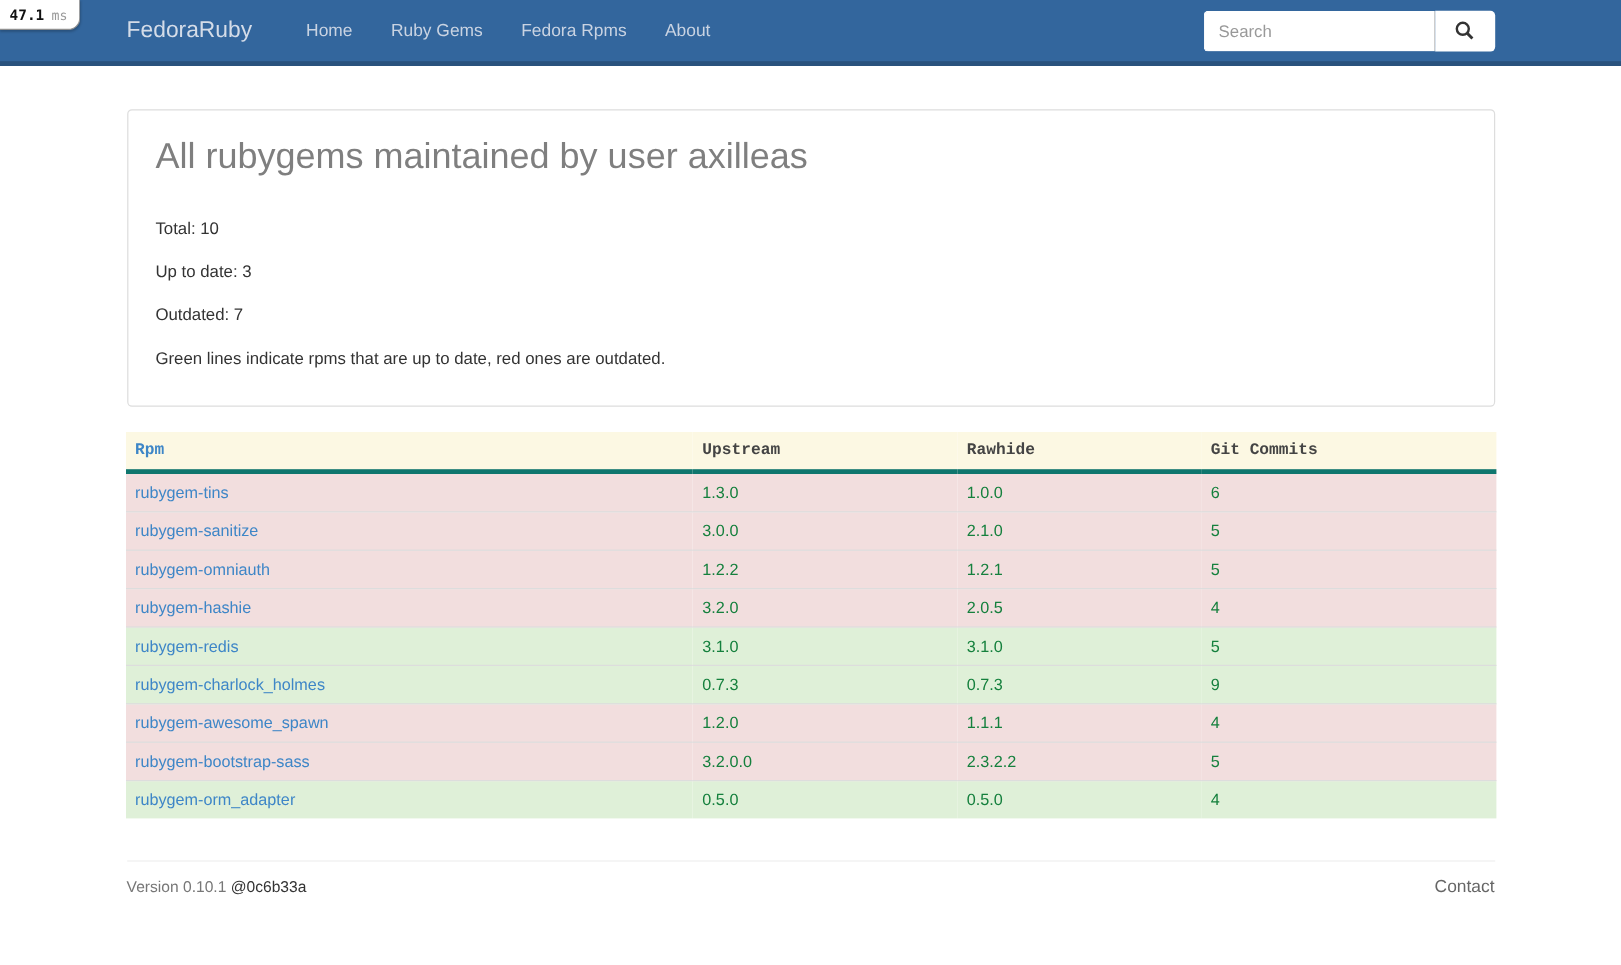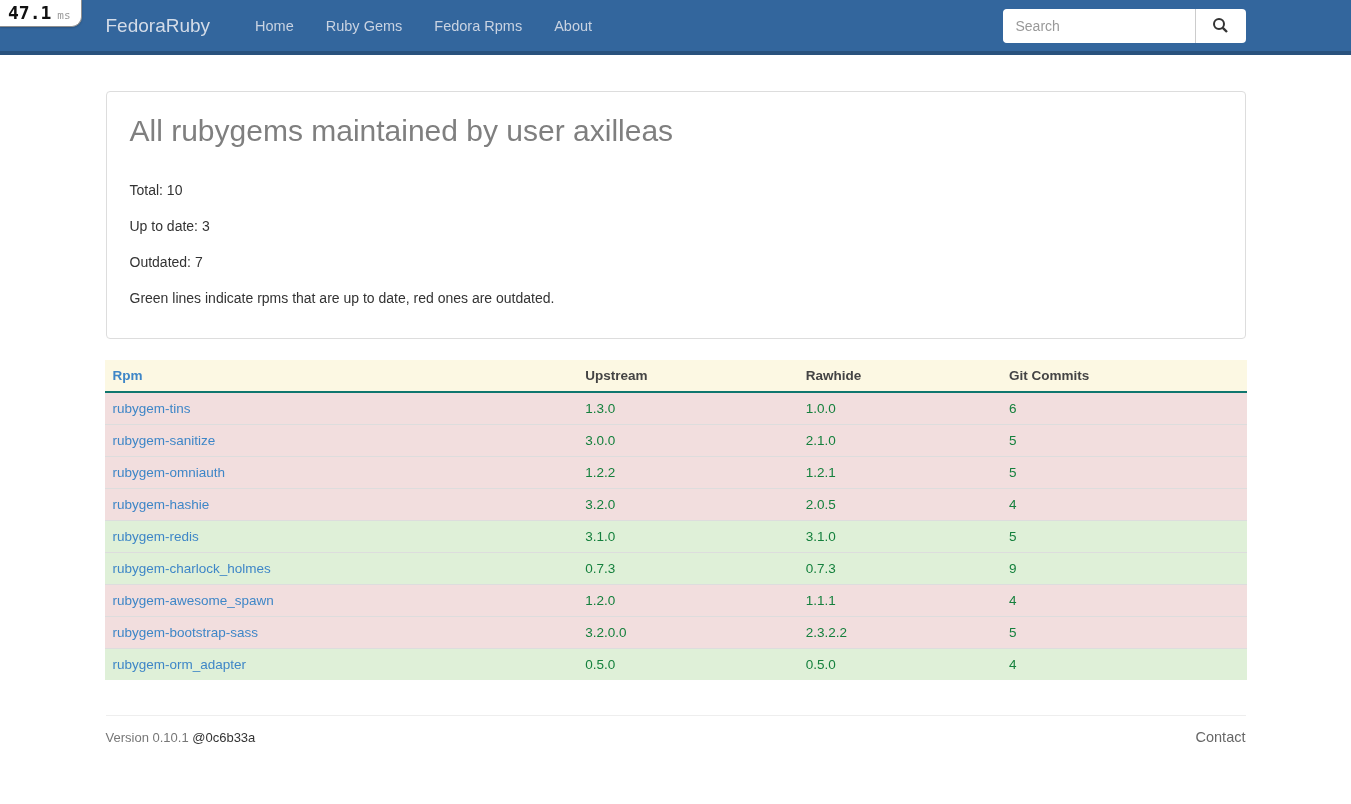--- a/index.html
+++ b/index.html
@@ -15,21 +15,21 @@
   .profiler-badge {
     position: absolute; top: 0; left: 0; z-index: 50;
     background: #fff;
     border: 1px solid #909090; border-top: none; border-left: none;
     border-radius: 0 0 10px 0;
     padding: 2px 10px 3px 8px;
     box-shadow: 0 1px 2px rgba(0,0,0,0.2);
     font-family: "DejaVu Sans Mono", monospace;
     cursor: pointer;
   }
-  .profiler-time { font-size: 18px; font-weight: bold; color: #111; }
+  .profiler-time { font-size: 12px; font-weight: bold; color: #111; }
   .profiler-unit { font-size: 11px; color: #999; margin-left: 6px; }
 
   
   .navbar {
     height: 55px;
     background: #33669d;
     border-bottom: 4px solid #29527d;
     display: flex; align-items: stretch;
   }
   .container {
@@ -95,23 +95,24 @@
   }
   table.rpms th, table.rpms td {
     text-align: left;
     padding: 8px;
     line-height: 15px;
     border-top: 1px solid #ddd;
   }
   table.rpms thead th {
     background: #fcf8e3;
     border-top: none;
-    border-bottom: 2px solid #0f766e;
+    border-bottom: 4px solid #0f766e;
     font-weight: bold;
     color: #444;
+    font-family: Liberation Mono, monospace;
   }
   table.rpms col.c-rpm { width: 41.4%; }
   table.rpms col.c-upstream { width: 19.3%; }
   table.rpms col.c-rawhide { width: 17.8%; }
   table.rpms col.c-commits { width: 21.5%; }
   tr.row-outdated td { background: #f2dede; }
   tr.row-up_to_date td { background: #dff0d8; }
   td.version-cell, td.commits-cell { color: #15803d; }
   a.rpm-link { color: #3e86c7; text-decoration: none; cursor: pointer; }
   th a.sort-link { color: #3e86c7; text-decoration: none; font-weight: bold; cursor: pointer; }

